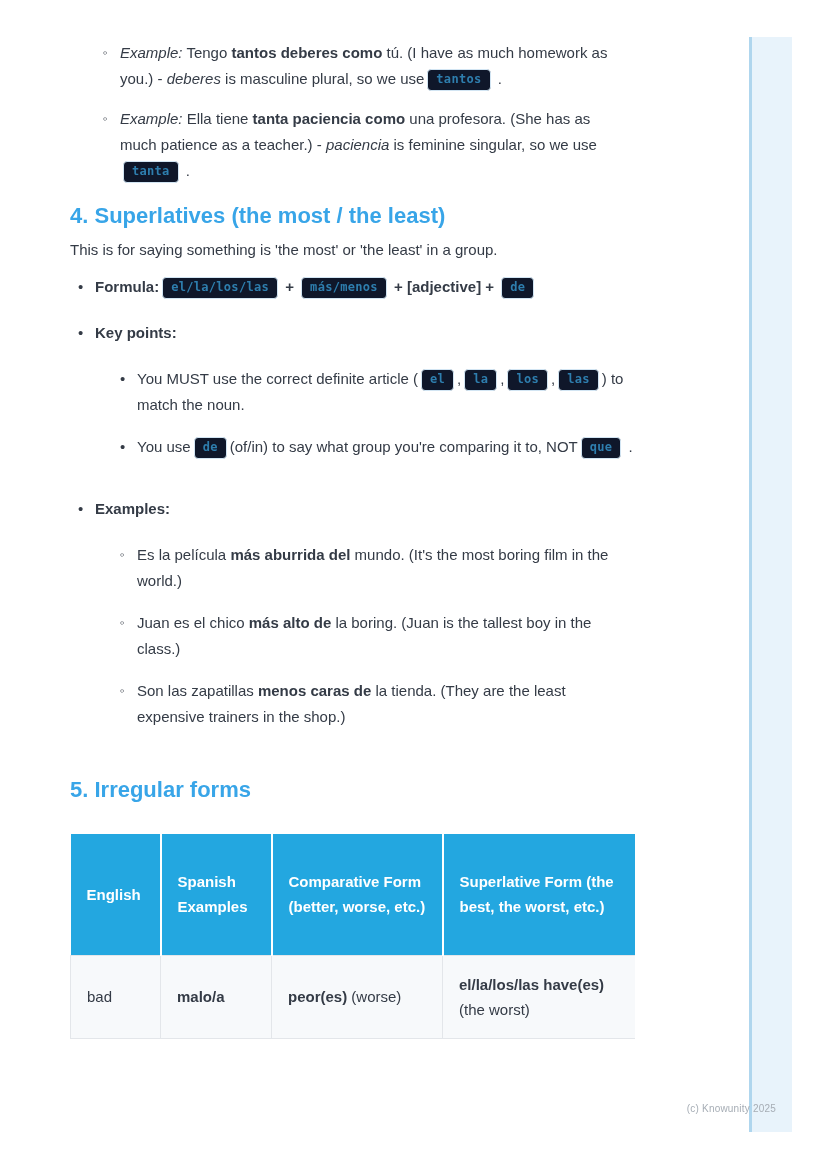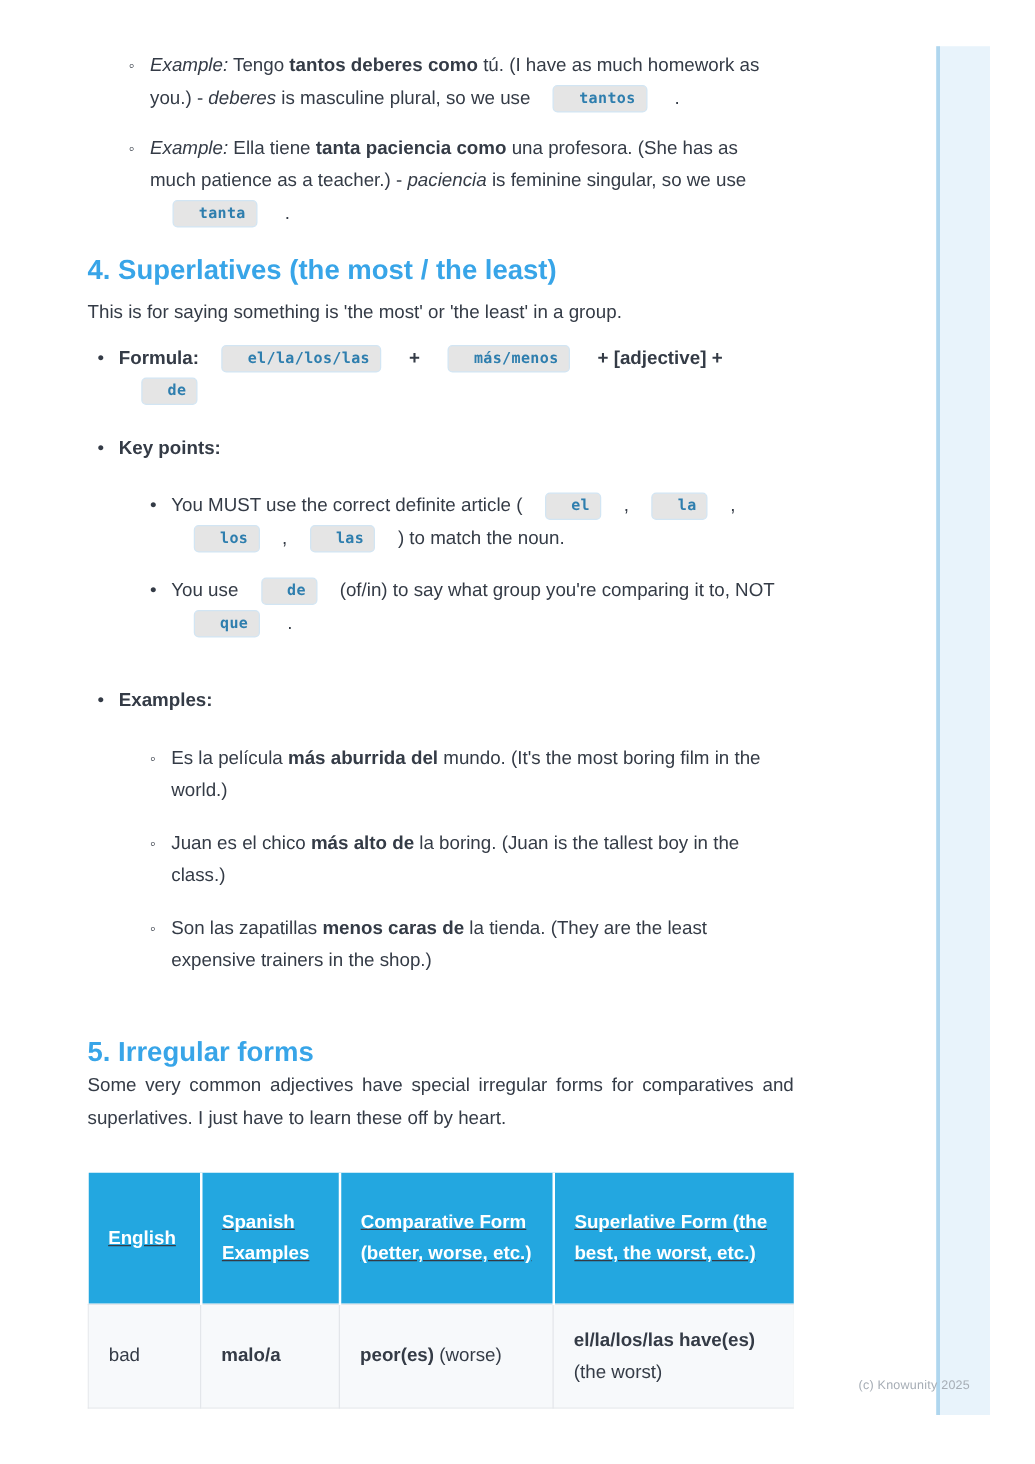--- a/index.html
+++ b/index.html
@@ -27,51 +27,51 @@
   .l2 .li { margin-bottom:16px; }
   .b { font-weight:bold; }
   .i { font-style:italic; }
 
   
   .chip {
     display:inline-block;
     font-family:"DejaVu Sans Mono", monospace;
     font-size:12px; font-weight:bold; letter-spacing:0.3px;
     color:#2e7eae;
-    background:#e5e5e5;
+    background:#0f172a;
     border:1px solid #d2e5f3;
     border-radius:4px;
-    padding:1px 8px 2px 20px;
+    padding:1px 8px 2px 8px;
     line-height:17px;
-    margin:0 18px;
+    margin:0 3px;
     vertical-align:1px;
     white-space:nowrap;
   }
 
   
   h2 {
     font-size:22px; line-height:28px; font-weight:bold;
     color:#38a5e8;
   }
   .h4-heading { margin-top:18px; margin-bottom:7px; }
-  .h5-heading { margin-top:30px; }
+  .h5-heading { margin-top:30px; margin-bottom:22px; }
   .para { font-size:15px; line-height:26px; margin-bottom:11px; }
   .para.justify { text-align:justify; margin-bottom:28px; }
 
   
   .table-clip { max-height:278px; overflow:hidden; margin-top:30px; }
   table { width:565px; border-collapse:collapse; font-size:15px; table-layout:fixed; }
   thead th {
     background:#23a7e0; color:#ffffff;
     font-weight:bold; text-align:left; vertical-align:middle;
     padding:14px 16px; line-height:25px;
     border-right:2px solid #ffffff;
   }
   thead th:last-child { border-right:none; }
-  thead tr { height:105px;text-decoration:underline; }
+  thead tr { height:121px; }
   tbody td {
     padding:16px; line-height:25px; vertical-align:middle;
     border:1px solid #e3e6ea; background:#ffffff;
   }
   tbody tr { height:81px; }
   tbody tr.alt td { background:#f7f9fb; }
 
   
   .strip {
     position:absolute; left:749px; top:37px;
@@ -145,21 +145,20 @@
             <div class="li">
               <span class="bullet circle">◦</span>
               <span class="txt"><span>Son las zapatillas </span><span class="b">menos caras de</span><span> la tienda. (They are the least expensive trainers in the shop.)</span></span>
             </div>
           </div>
         </div>
       </div>
     </div>
 
     <h2 class="h5-heading">5. Irregular forms</h2>
-    <p class="para justify">Some very common adjectives have special irregular forms for comparatives and superlatives. I just have to learn these off by heart.</p>
 
     <div class="table-clip">
       <table>
         <colgroup>
           <col style="width:90px">
             <col style="width:111px">
             <col style="width:171px">
             <col style="width:193px">
         </colgroup>
         <thead>

